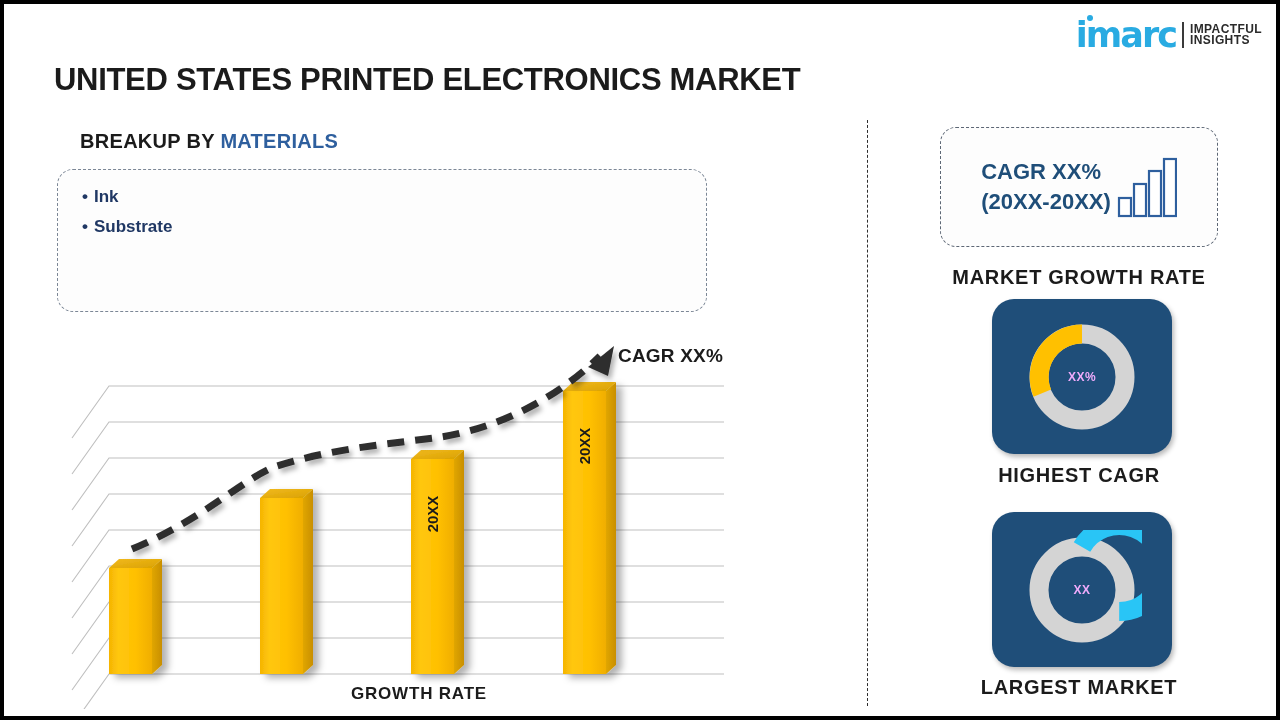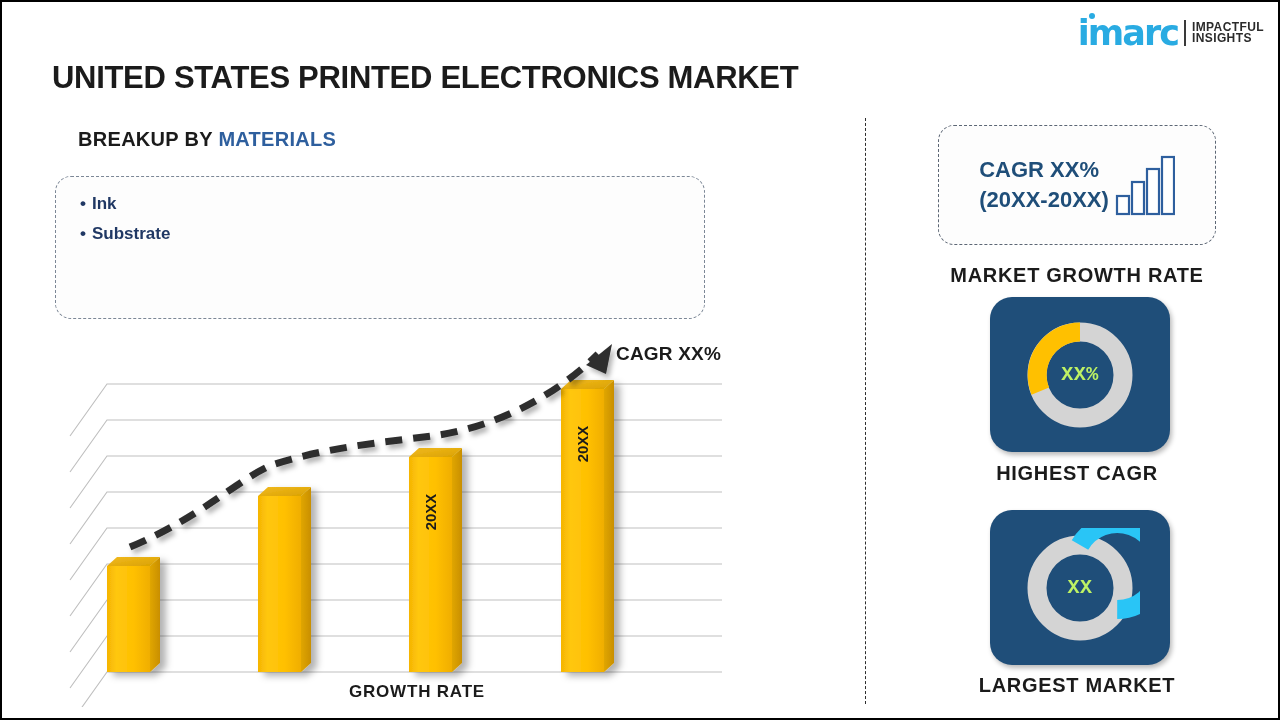--- a/index.html
+++ b/index.html
@@ -7,21 +7,21 @@
   html, body {
     width: 1280px; height: 720px;
     background: #ffffff;
     font-family: "Liberation Sans", sans-serif;
     overflow: hidden;
   }
   #page {
     position: relative;
     width: 1280px; height: 720px;
     background: #ffffff;
-    border: 2px solid #000000;
+    border: 4px solid #000000;
     overflow: hidden;
   }
 
   
   #logo {
     position: absolute; top: 12px; right: 14px;
     display: flex; align-items: center; gap: 6px;
     height: 38px;
   }
   #logo-mark {
@@ -64,21 +64,21 @@
   #breakup-heading {
     position: absolute;
     left: 76px; top: 126px;
     font-size: 20px; font-weight: 700;
     color: #1b1b1b; letter-spacing: .3px;
   }
   #breakup-heading .accent { color: #2E5F9E; }
 
   #materials-box {
     position: absolute;
-    left: 53px; top: 174px;
+    left: 53px; top: 165px;
     width: 650px; height: 143px;
     border: 1.4px dashed #7c8796;
     border-radius: 16px;
     background: #fdfdfd;
     padding: 12px 24px;
   }
   .material-item {
     font-size: 17px; font-weight: 700;
     color: #203864;
     line-height: 30px;
@@ -158,22 +158,22 @@
     left: 108px;
     border-radius: 22px;
     background: #1F4E79;
     box-shadow: 2px 3px 5px rgba(0,0,0,.28);
     display: flex; align-items: center; justify-content: center;
   }
   #donut-card-highest { top: 185px; }
   #donut-card-largest { top: 398px; }
   .donut-value {
     position: absolute;
-    font-size: 20px; font-weight: 700;
-    color: #bef264; letter-spacing: .5px; font-family: Liberation Mono, monospace;
+    font-size: 12px; font-weight: 700;
+    color: #f0abfc; letter-spacing: .5px;
   }
 </style>
 </head>
 <body>
 
 <div id="page">
 
   <div id="logo">
     <div id="logo-mark">
       <span id="logo-dot"></span>

